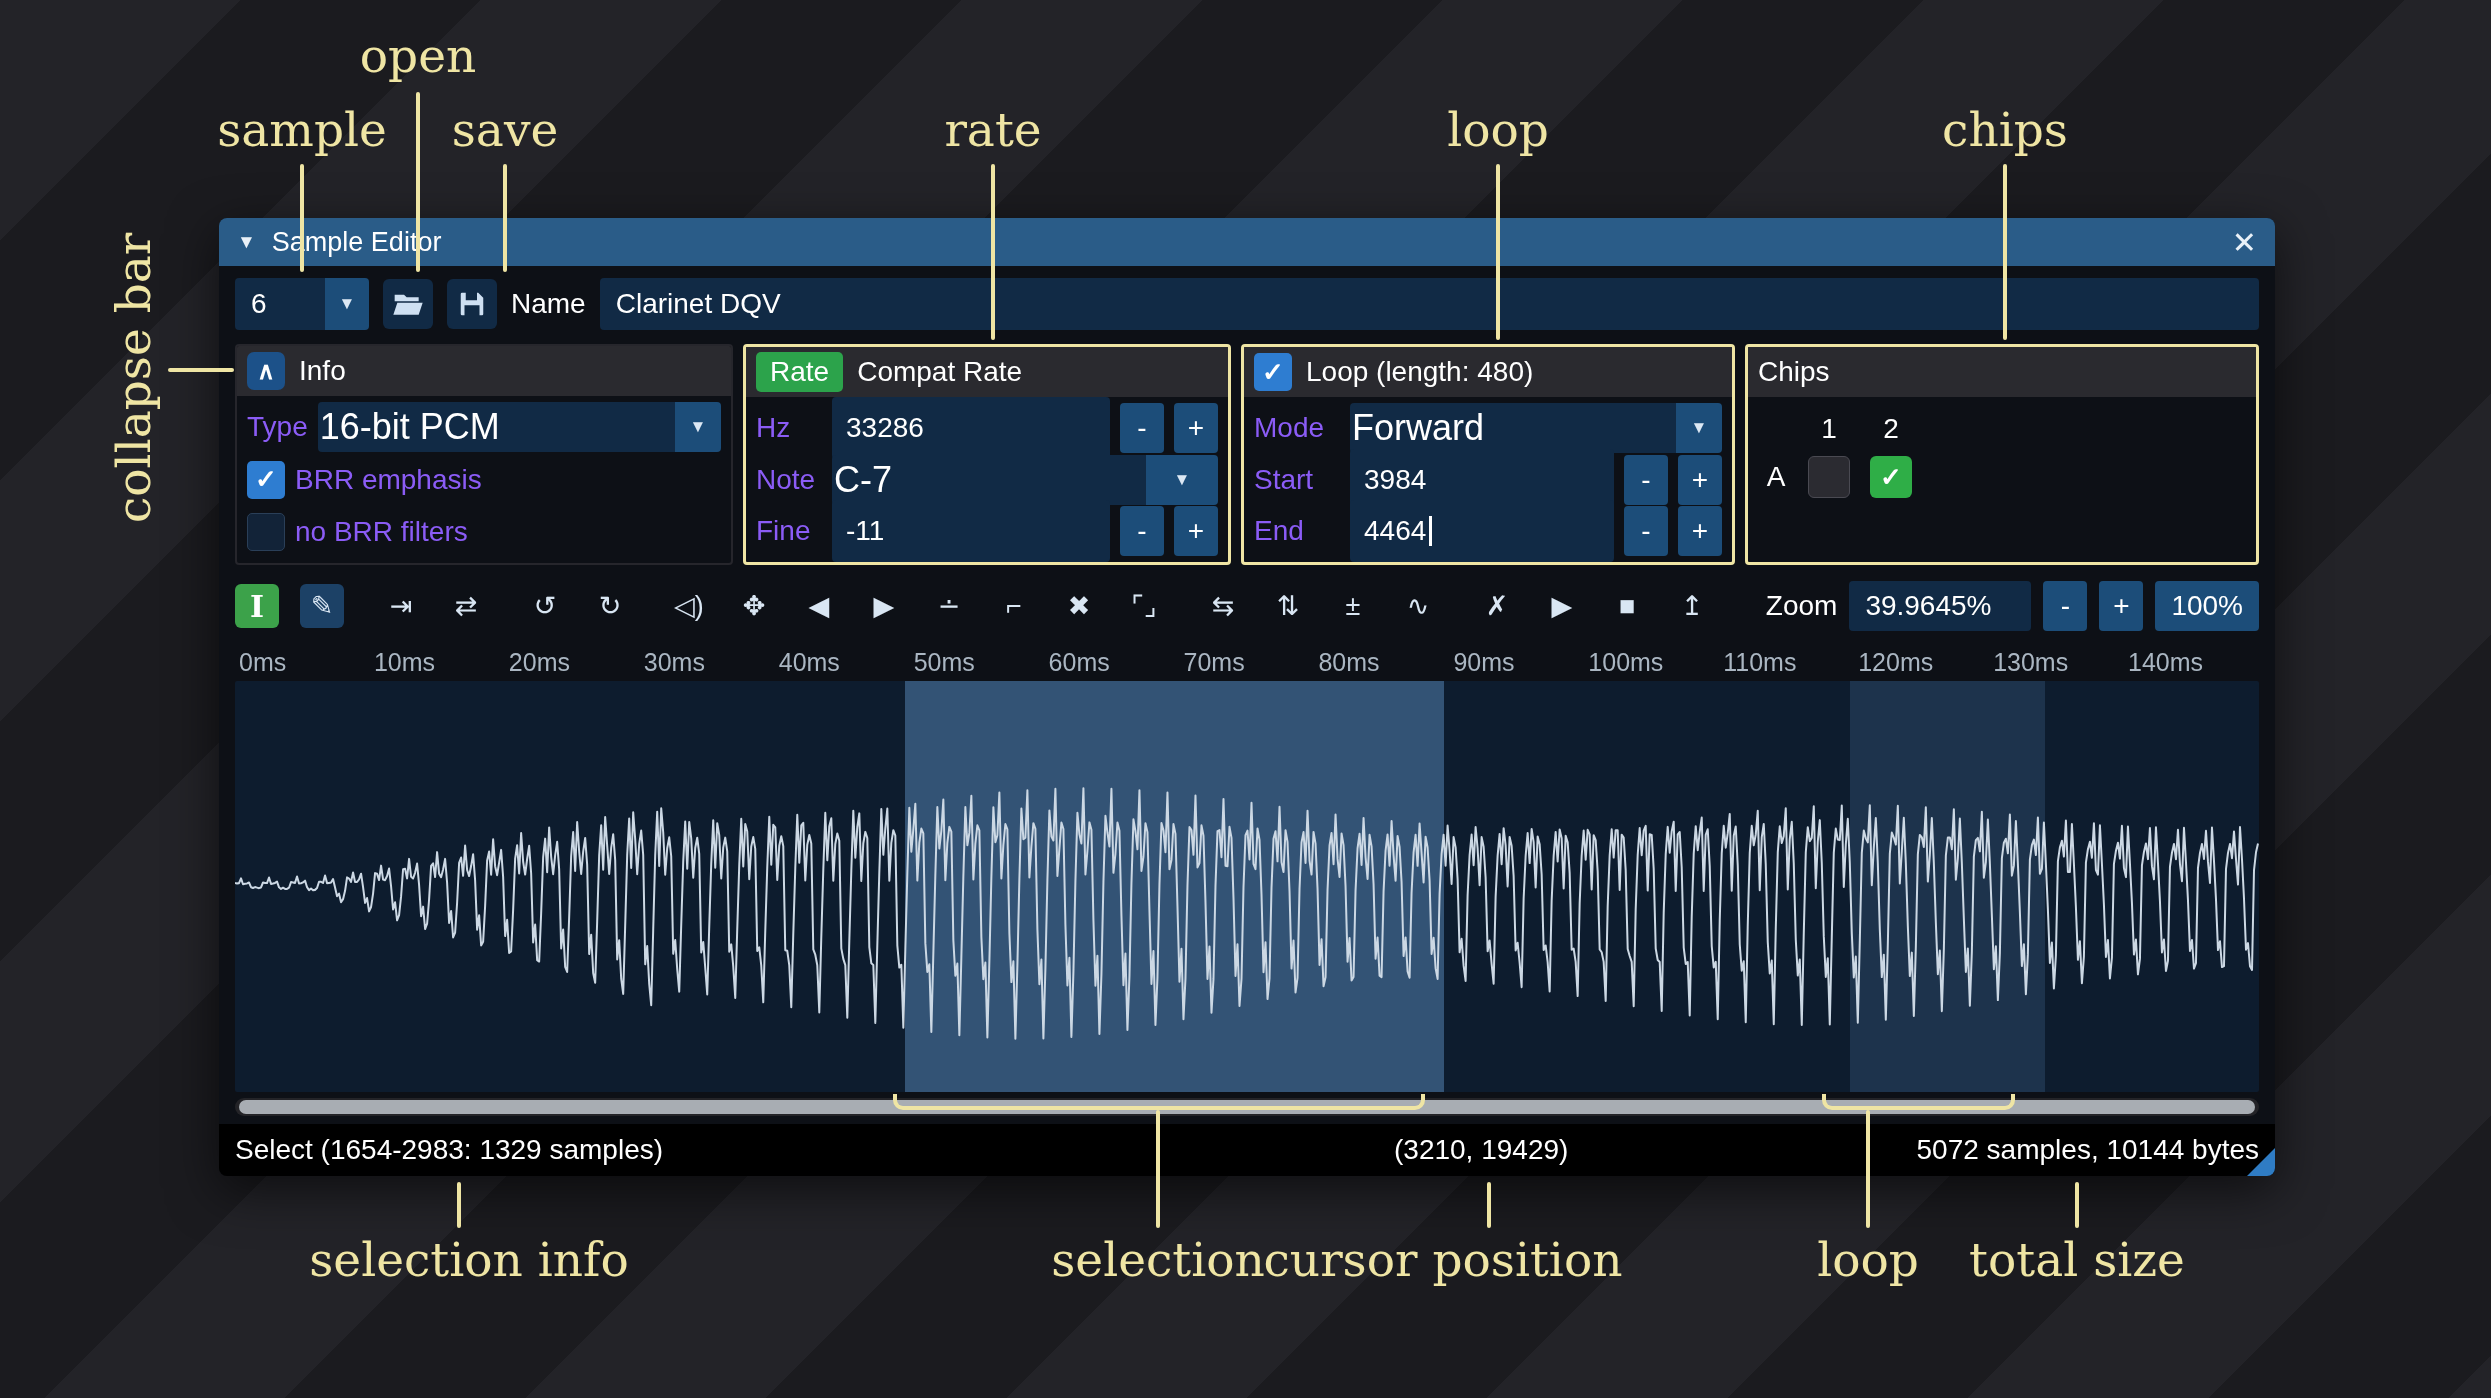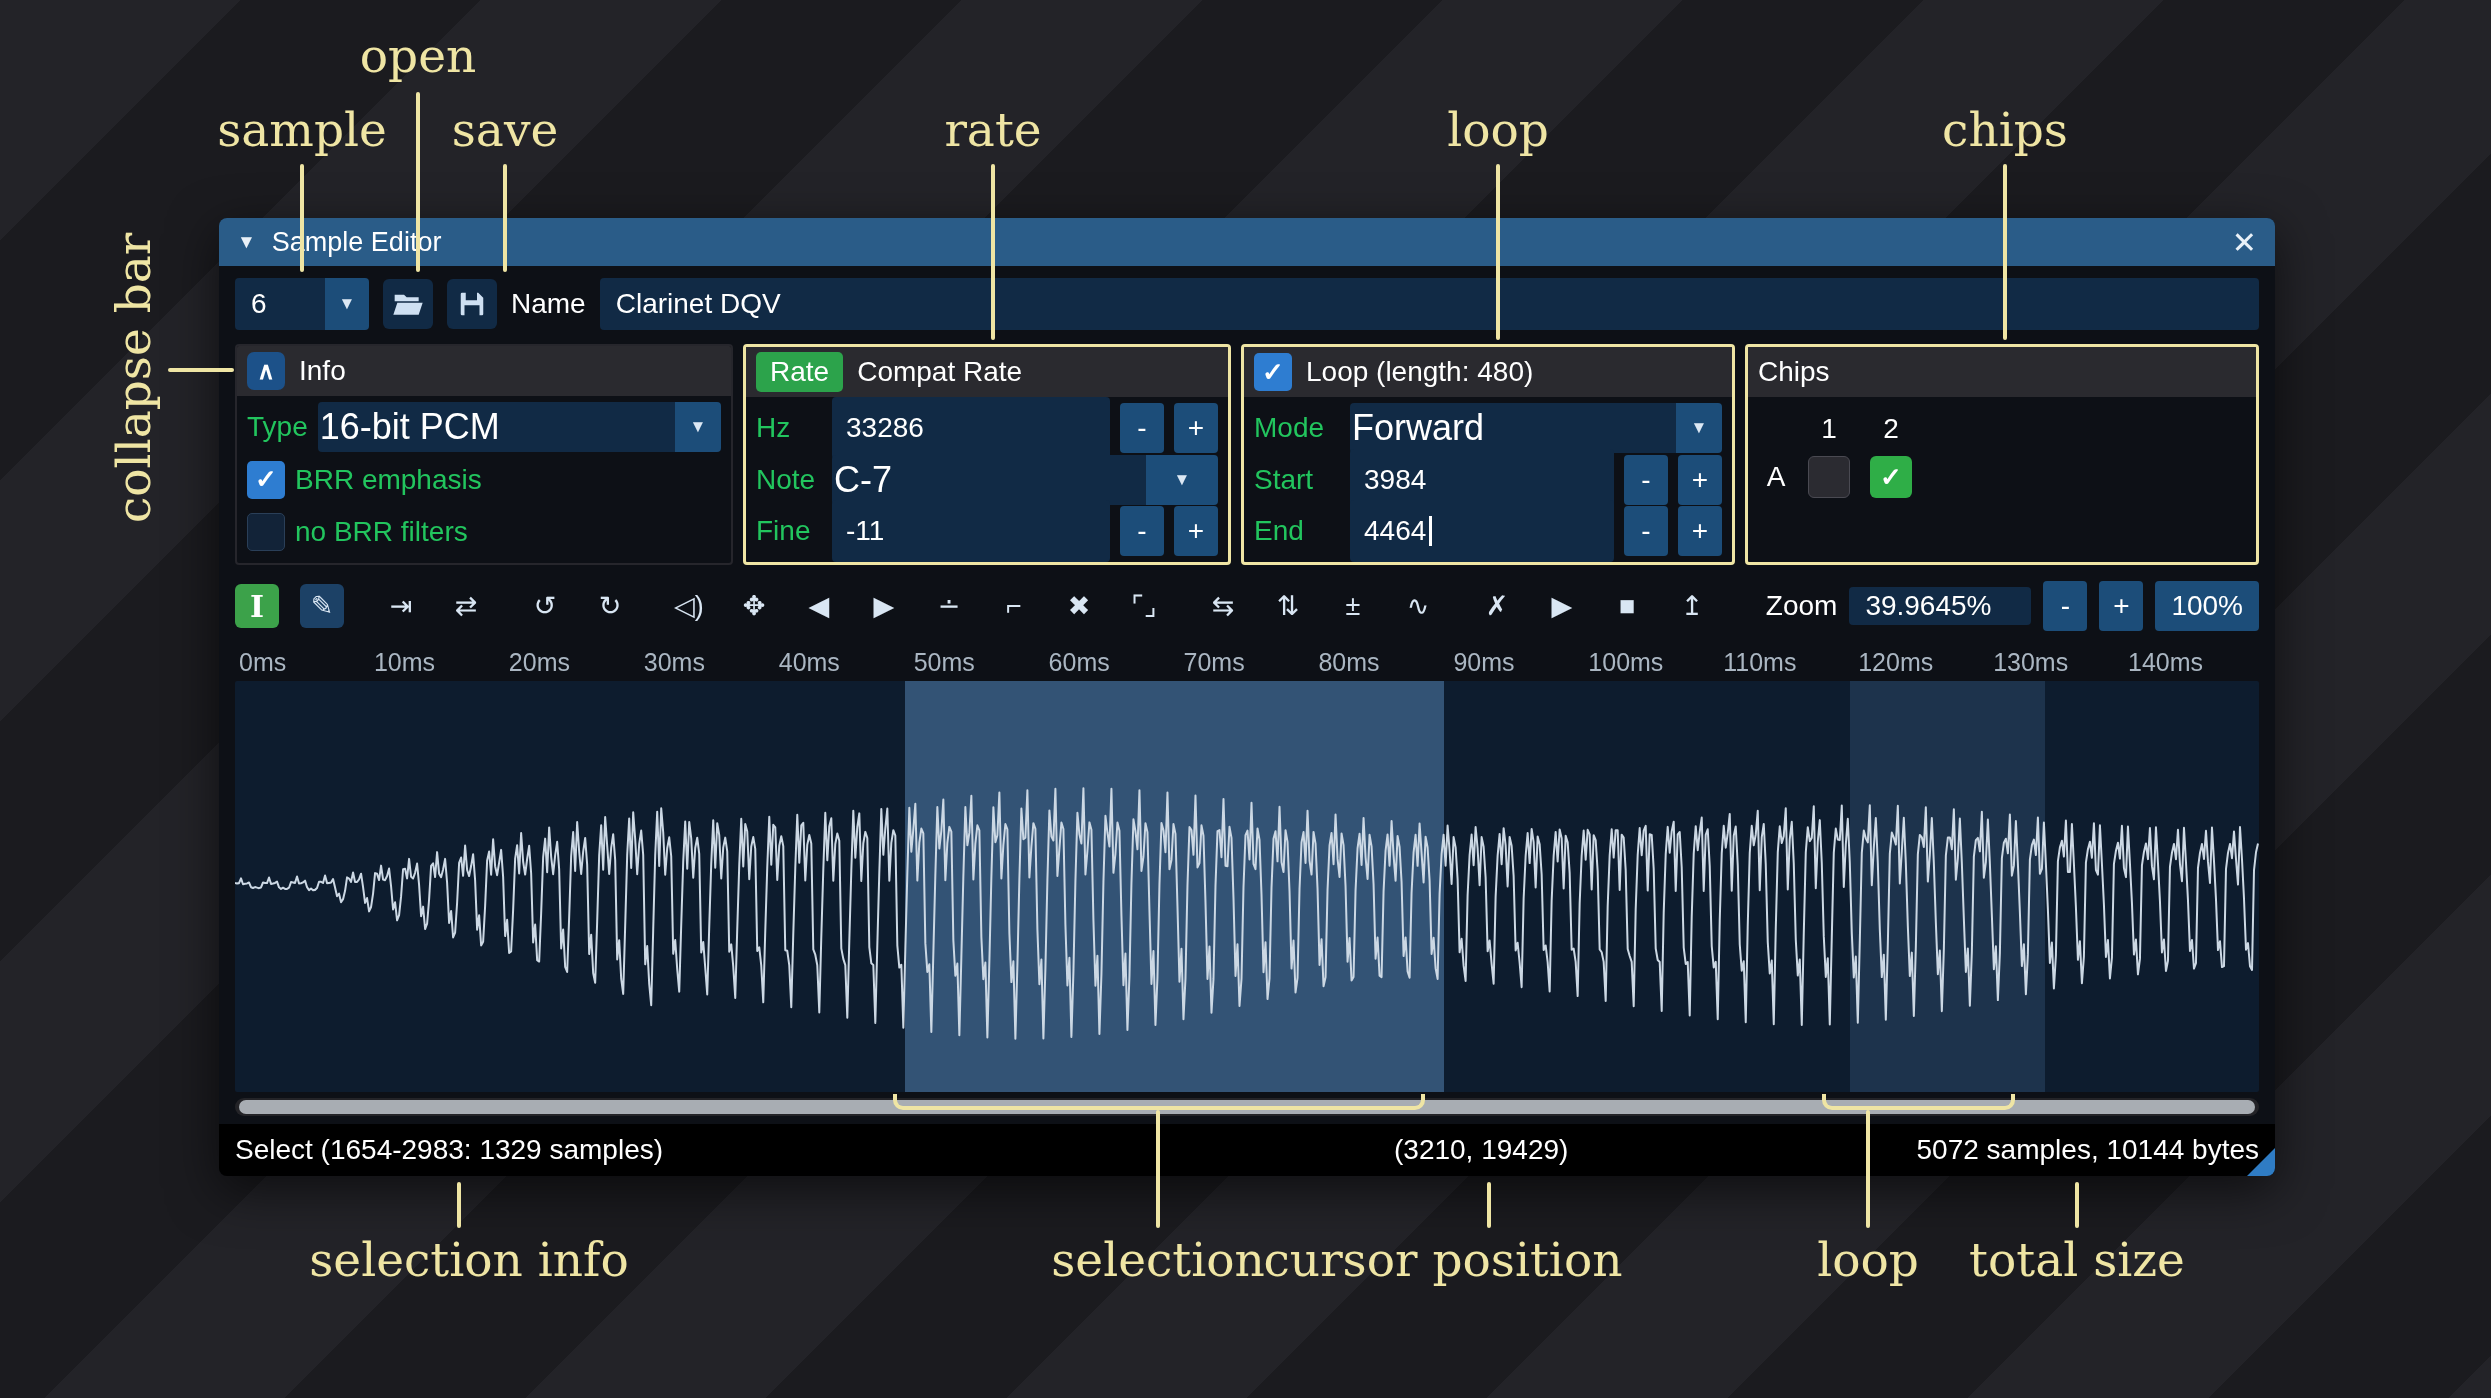--- a/index.html
+++ b/index.html
@@ -31,21 +31,21 @@
   .panel{background:var(--panel-bg,#0d1016);border:2px solid #26262c;border-radius:4px;display:flex;flex-direction:column;overflow:hidden;}
   .panel.annotated{border:3px solid var(--annotation,#efe5a4);}
   .panel-info{width:498px;}
   .panel-rate{width:488px;}
   .panel-loop{width:494px;}
   .panel-chips{flex:1;}
   .panel-header{height:50px;flex:0 0 50px;background:var(--panel-header,#2a2a2f);display:flex;align-items:center;gap:14px;
     padding:0 10px;color:#fff;font-size:28px;}
   .panel-body{flex:1;display:flex;flex-direction:column;justify-content:space-evenly;padding:4px 10px;}
   .frow{display:flex;align-items:center;gap:10px;height:50px;}
-  .flabel{color:#22c55e;font-size:28px;white-space:nowrap;}
+  .flabel{color:#8b5cf6;font-size:28px;white-space:nowrap;}
   .ffield{flex:1;background:var(--field,#112a45);height:62px;border-radius:4px;display:flex;align-items:center;
     padding:0 14px;color:#fff;font-size:28px;overflow:hidden;}
   .select{flex:1;display:flex;height:50px;border-radius:4px;overflow:hidden;}
   .select .val{flex:1;background:var(--field,#112a45);display:flex;align-items:center;padding:0 2px;color:#fff;font-size:36px;}
   .select .caret{background:var(--btn,#1c4d79);width:46px;display:flex;align-items:center;justify-content:center;color:#dce8f4;font-size:17px;}
   .select .caret.wide{width:72px;}
   .sqbtn{width:44px;height:50px;flex:0 0 44px;background:var(--btn,#1c4d79);border:none;border-radius:4px;color:#fff;
     font-size:28px;display:flex;align-items:center;justify-content:center;cursor:pointer;}
   .checkbox{width:38px;height:38px;flex:0 0 38px;border-radius:5px;display:flex;align-items:center;justify-content:center;
     font-size:26px;color:#fff;font-weight:bold;cursor:pointer;}
@@ -68,21 +68,21 @@
   .chipbox.checked{background:#2fae47;}
   
   .toolbar{display:flex;align-items:center;height:54px;flex:0 0 54px;gap:21px;margin-bottom:10px;}
   .tbtn{min-width:44px;height:44px;border:none;border-radius:6px;display:flex;align-items:center;justify-content:center;
     color:#d9e6f3;font-size:27px;background:transparent;cursor:pointer;white-space:nowrap;}
   .tbtn.active{background:var(--tool-active,#3ca24a);color:#fff;font-weight:bold;}
   .tbtn.toggled{background:#1c4166;}
   .tbtn.serif-glyph{font-family:"DejaVu Serif",serif;font-size:30px;}
   .grp{margin-left:14px;}
   .zoomwrap{margin-left:auto;display:flex;align-items:center;gap:12px;}
-  .zoom-input{width:182px;height:38px;}
+  .zoom-input{width:182px;height:50px;}
   .resetbtn{background:var(--btn,#1c4d79);border:none;height:50px;padding:0 16px;border-radius:4px;color:#fff;font-size:28px;cursor:pointer;}
   
   .ruler{position:relative;height:38px;flex:0 0 38px;overflow:hidden;color:#aab6c2;font-size:25px;}
   .ruler .tick{position:absolute;top:5px;padding-left:4px;white-space:nowrap;}
   .wave{position:relative;flex:1;min-height:380px;background:var(--wave-bg,#0d1c2e);overflow:hidden;border-radius:2px;}
   .overlay{position:absolute;top:0;bottom:0;z-index:1;}
   .overlay.sel{background:rgba(106,160,218,0.42);}
   .overlay.loopov{background:rgba(106,160,218,0.18);}
   .wave svg{position:absolute;inset:0;width:100%;height:100%;z-index:2;}
   .scrollbar{height:18px;flex:0 0 18px;margin-top:6px;background:#232327;border-radius:9px;position:relative;}

